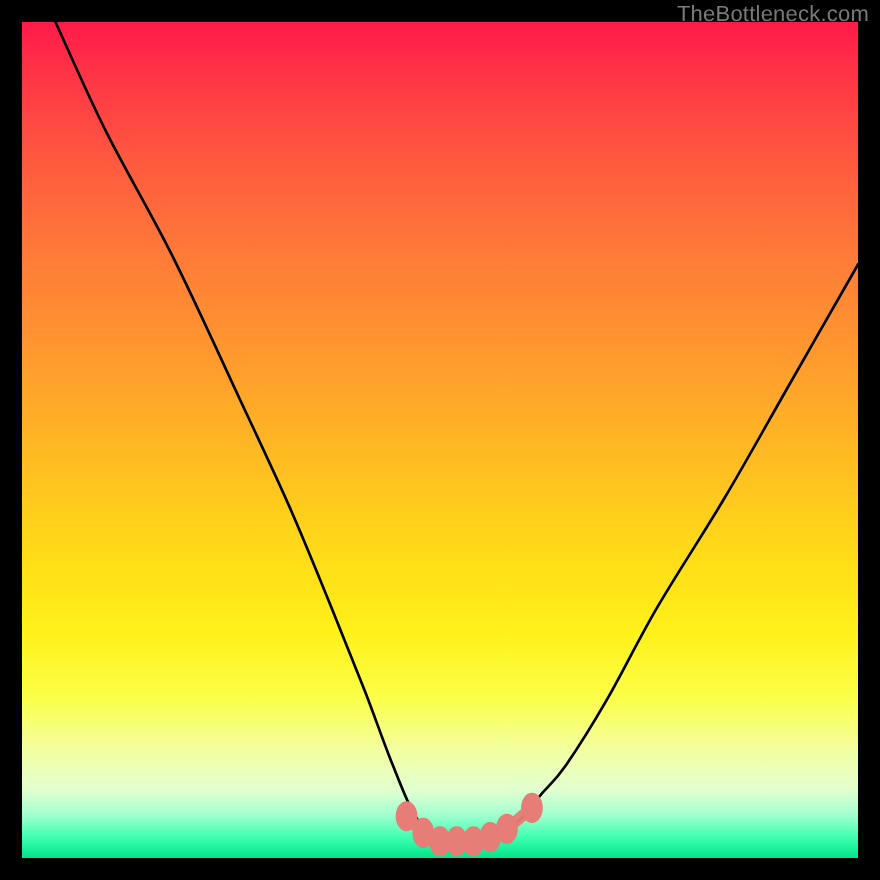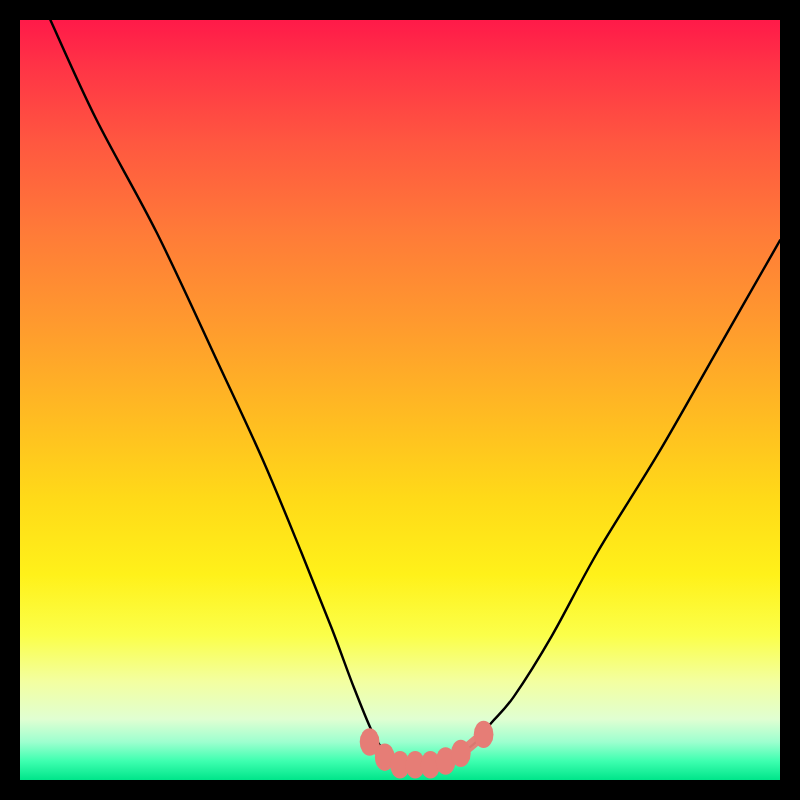--- a/index.html
+++ b/index.html
@@ -60,20 +60,21 @@
     color: #7a7a7a;
     font-weight: 500;
     letter-spacing: 0.2px;
   }
 </style>
 </head>
 <body>
 
 <div class="frame">
 
+  <div class="watermark">TheBottleneck.com</div>
 
   <div class="plot">
     <div class="gradient"></div>
 
     <svg class="curve" viewBox="0 0 100 100" preserveAspectRatio="none">
       <path id="curve-path" fill="none" stroke="#000" stroke-width="0.32" stroke-linecap="round" stroke-linejoin="round" d="M 4 0 C 5.00 2.17, 7.67 8.33, 10.00 13.00 C 12.33 17.67, 15.33 22.67, 18.00 28.00 C 20.67 33.33, 23.67 40.00, 26.00 45.00 C 28.33 50.00, 30.17 53.83, 32.00 58.00 C 33.83 62.17, 35.50 66.33, 37.00 70.00 C 38.50 73.67, 39.83 77.00, 41.00 80.00 C 42.17 83.00, 43.08 85.67, 44.00 88.00 C 44.92 90.33, 45.75 92.50, 46.50 94.00 C 47.25 95.50, 47.92 96.33, 48.50 97.00 C 49.08 97.67, 49.42 97.83, 50.00 98.00 C 50.58 98.17, 51.33 98.00, 52.00 98.00 C 52.67 98.00, 53.33 98.08, 54.00 98.00 C 54.67 97.92, 55.33 97.75, 56.00 97.50 C 56.67 97.25, 57.33 96.92, 58.00 96.50 C 58.67 96.08, 59.33 95.67, 60.00 95.00 C 60.67 94.33, 61.17 93.50, 62.00 92.50 C 62.83 91.50, 63.67 90.92, 65.00 89.00 C 66.33 87.08, 68.17 84.17, 70.00 81.00 C 71.83 77.83, 73.67 74.00, 76.00 70.00 C 78.33 66.00, 81.33 61.50, 84.00 57.00 C 86.67 52.50, 89.33 47.67, 92.00 43.00 C 94.67 38.33, 98.67 31.33, 100.00 29.00"></path>
       <g id="marker-group">
           <path d="M 46 95 L 48 97 L 50 98 L 52 98 L 54 98 L 56 97.5 L 58 96.5 L 61 94" fill="none" stroke="#e67d76" stroke-width="1.4" stroke-linecap="round" stroke-linejoin="round" opacity="0.95"></path>
           <ellipse cx="46" cy="95" rx="1.3" ry="1.8" fill="#e67d76"></ellipse>
           <ellipse cx="48" cy="97" rx="1.3" ry="1.8" fill="#e67d76"></ellipse>

